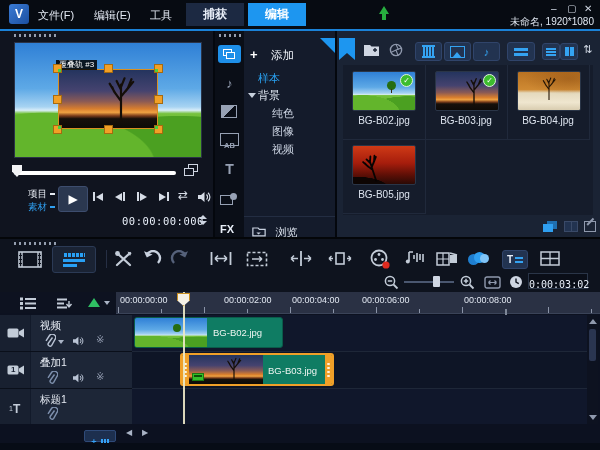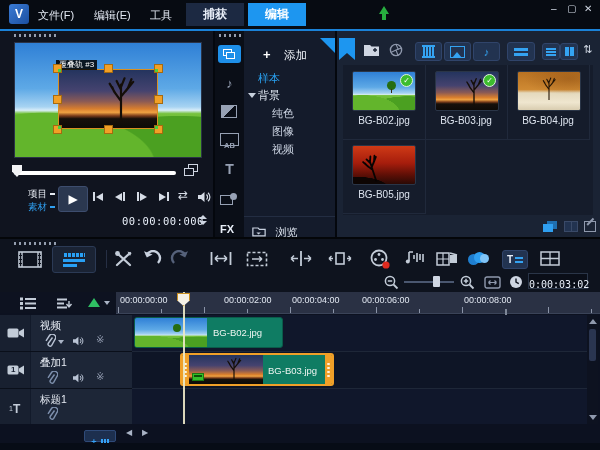--- a/index.html
+++ b/index.html
@@ -73,20 +73,21 @@
     <div class="abs tab active" style="left:248px;top:3px;"><span>编辑</span></div>
 
     <div class="abs" style="left:378px;top:6px;width:12px;height:16px;">
       <div class="abs" style="left:1px;top:0;width:0;height:0;border-left:5px solid transparent;border-right:5px solid transparent;border-bottom:8px solid #27ae3f;"></div>
       <div class="abs" style="left:4px;top:8px;width:4px;height:6px;background:#27ae3f;"></div>
     </div>
 
     <span class="abs wbtn" style="left:551px;top:4px;">–</span>
     <span class="abs wbtn" style="left:567px;top:4px;">▢</span>
     <span class="abs wbtn" style="left:584px;top:4px;">✕</span>
+    <span class="abs" style="right:6px;top:15px;font-size:10px;color:#dfe6f0;">未命名, 1920*1080</span>
   </div>
   <div class="abs" style="left:0;top:29px;width:600px;height:2px;background:#1b82d8;"></div>
 
   <div class="abs" style="left:0;top:31px;width:213px;height:206px;background:#10141f;">
     <div class="abs grip" style="left:14px;top:3px;width:44px;"></div>
 
     <div class="abs" style="left:14px;top:11px;width:188px;height:116px;border:1px solid #2a3348;box-sizing:border-box;">
       <div class="abs scene-hills" style="left:0;top:0;right:0;bottom:0;"></div>
 
       <div class="abs" style="left:43px;top:26px;width:100px;height:60px;">
@@ -181,21 +182,21 @@
     </div>
     <div class="abs" style="left:5px;top:162px;width:19px;height:14px;">
       <div class="abs" style="left:0;top:2px;width:13px;height:10px;border:1px solid #97a1b4;box-sizing:border-box;"></div>
       <div class="abs" style="left:10px;top:0;width:7px;height:7px;border-radius:50%;background:#97a1b4;"></div>
     </div>
     <span class="abs" style="left:5px;top:192px;font-size:11px;font-weight:bold;color:#e8eef8;">FX</span>
   </div>
 
   <div class="abs" style="left:244px;top:31px;width:91px;height:206px;background:#141b2b;">
     <div class="abs" style="right:0;top:7px;width:0;height:0;border-top:15px solid #1d96f0;border-left:15px solid transparent;"></div>
-    <div class="abs" style="left:6px;top:14px;width:70px;height:16px;text-align:center;">
+    <div class="abs" style="left:6px;top:14px;width:70px;height:16px;">
       <span style="font-size:13px;font-weight:bold;color:#fff;">+</span>
       <span style="font-size:11.5px;color:#eef2f8;margin-left:9px;">添加</span>
     </div>
     <span class="abs" style="left:14px;top:40px;font-size:11px;color:#29a0f0;">样本</span>
     <div class="abs" style="left:4px;top:62px;width:0;height:0;border-left:4px solid transparent;border-right:4px solid transparent;border-top:5px solid #c8d0dc;"></div>
     <span class="abs" style="left:14px;top:57px;font-size:11px;color:#dfe6f0;">背景</span>
     <span class="abs" style="left:28px;top:75px;font-size:11px;color:#cdd5e3;">纯色</span>
     <span class="abs" style="left:28px;top:93px;font-size:11px;color:#cdd5e3;">图像</span>
     <span class="abs" style="left:28px;top:111px;font-size:11px;color:#cdd5e3;">视频</span>
 

